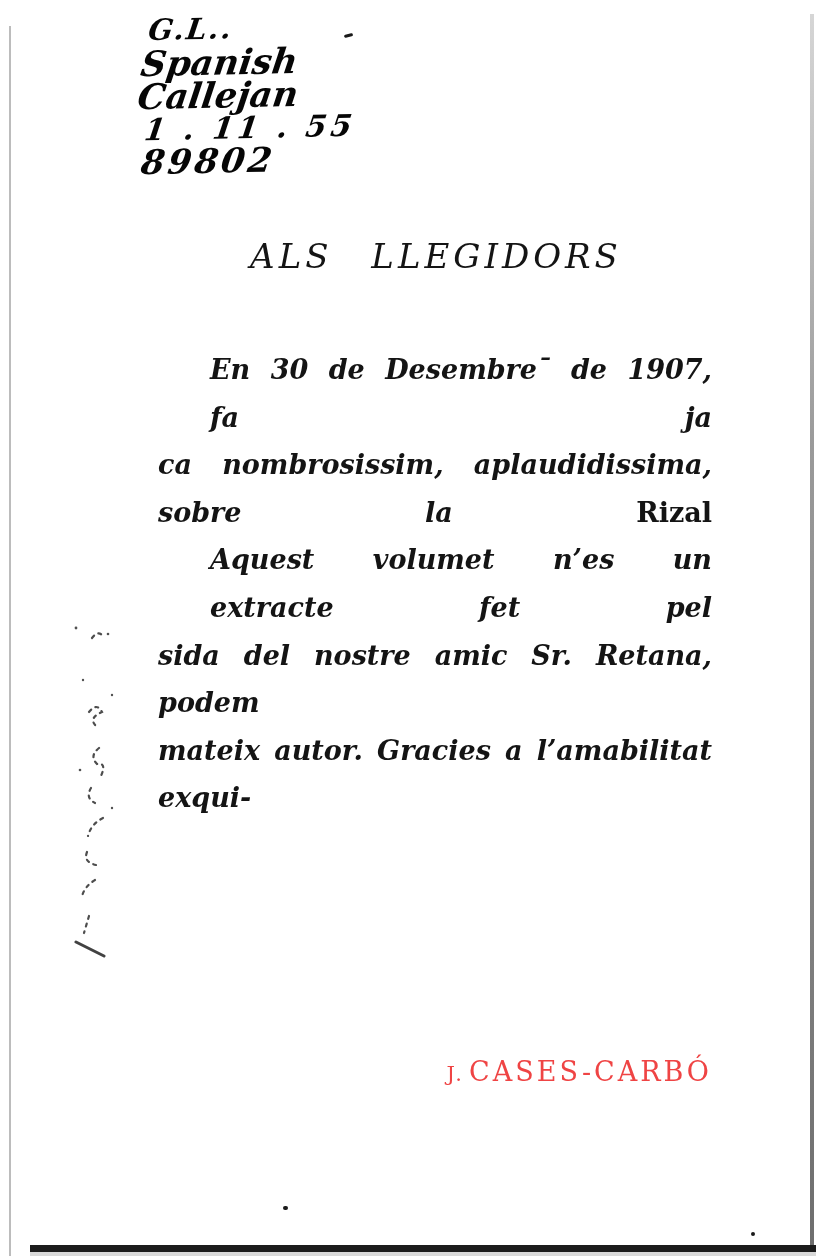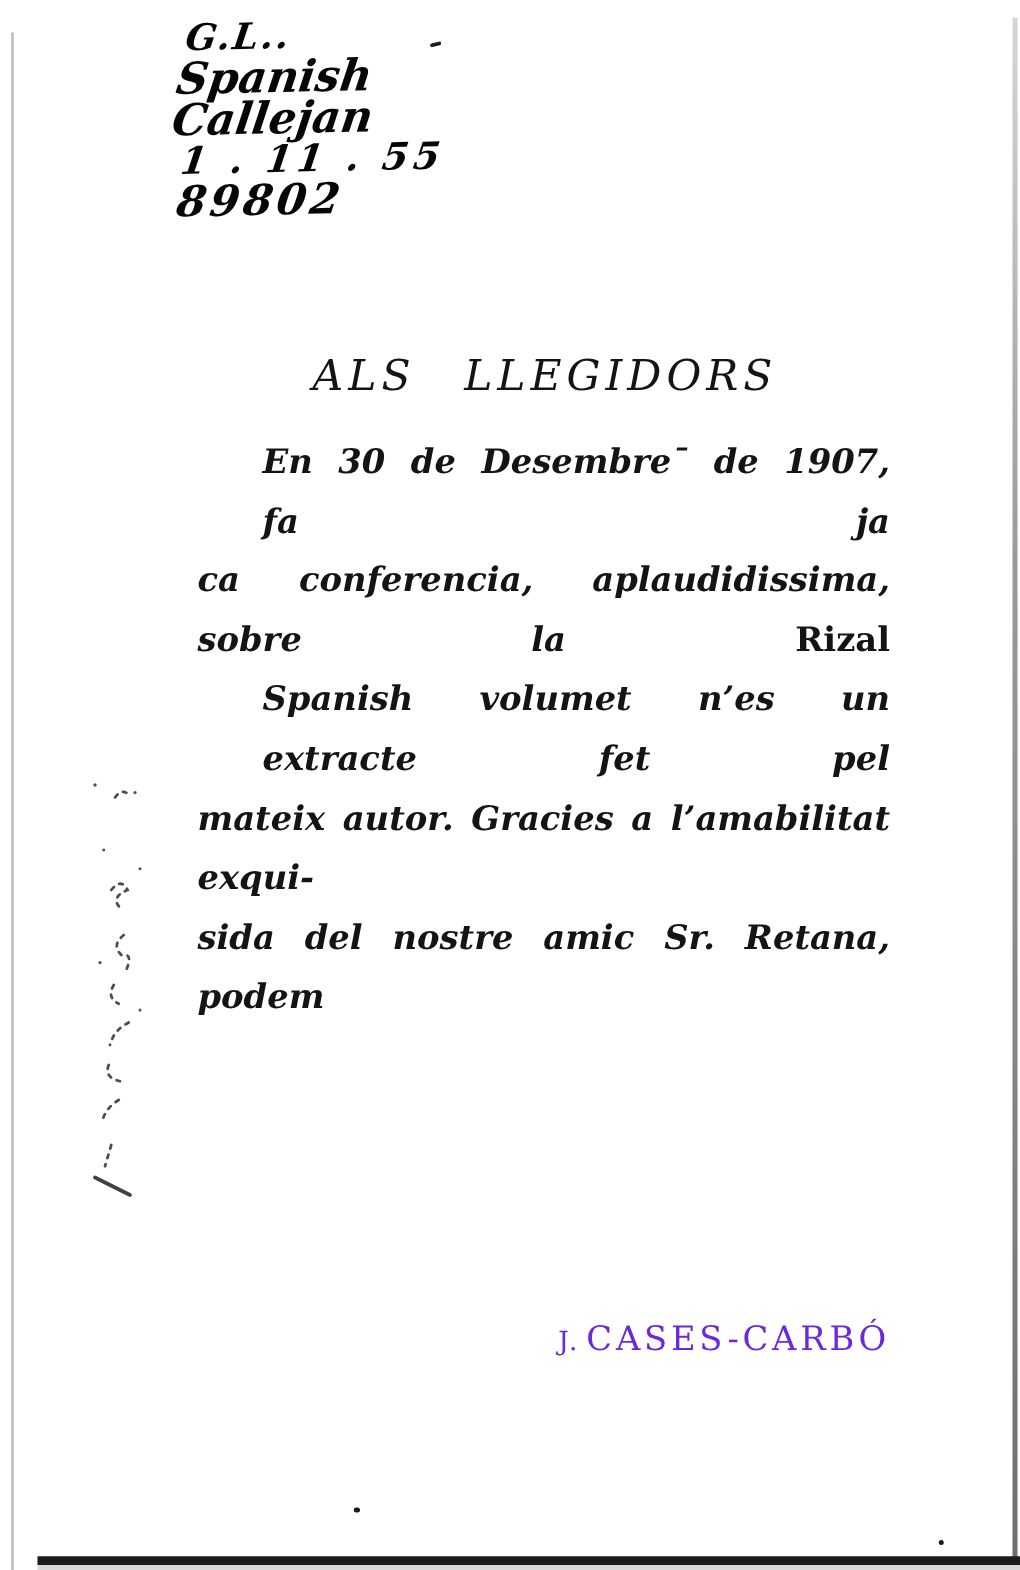--- a/index.html
+++ b/index.html
@@ -24,36 +24,35 @@
   .hw-0 { font-size:29px; margin-left:8px; letter-spacing:2px; }
   .hw-1 { font-size:35px; }
   .hw-2 { font-size:35px; margin-left:-4px; }
   .hw-3 { font-size:30px; margin-left:2px; letter-spacing:4px; }
   .hw-4 { font-size:34px; margin-left:-2px; letter-spacing:3px; }
 
   .title {
     position:absolute; left:160px; top:236px; width:552px; text-align:center;
     font-style:italic; font-size:34px; letter-spacing:4px; word-spacing:24px;
     color:#141414;
-    margin-top:45px;
   }
 
   .body-text {
     position:absolute; left:158px; top:346px; width:554px;
     font-size:27px; line-height:47.6px; word-spacing:0.14em; color:#141414;
   }
   .line { min-height:47.6px;font-weight:bold; }
   .justified { text-align:justify; text-align-last:justify; }
   .indent { padding-left:52px; }
   .seg-italic    { font-style:italic; }
   .seg-roman     { font-style:normal; }
 
   .signature {
     position:absolute; top:1056px; left:160px; width:552px; text-align:right;
-    padding-right:6px; color:#6d28d9; white-space:nowrap;
+    padding-right:6px; color:#ef4444; white-space:nowrap;
   }
   .sig-initial { font-size:21px; letter-spacing:2px; }
   .sig-name    { font-size:27px; letter-spacing:3px; }
 
   
   .mark { position:absolute; background:#1a1a1a; border-radius:2px; }
   .mark-top-dash   { left:344px; top:34px;  width:9px; height:3px; transform:rotate(-14deg); }
   .mark-speck-a    { left:283px; top:1206px; width:5px; height:4px; }
   .mark-speck-b    { left:751px; top:1232px; width:4px; height:4px; }
   .pencil-squiggle { position:absolute; left:68px; top:620px; opacity:.85; }
@@ -75,24 +74,24 @@
       <div class="hw-line hw-3">1 . 11 . 55</div>
       <div class="hw-line hw-4">89802</div>
     </div>
 
   <div class="mark mark-top-dash"></div>
 
   <div class="title">ALS LLEGIDORS</div>
 
   <div class="body-text">
       <div class="line indent justified"><span class="seg-italic">En 30 de Desembre¯ de 1907, fa ja</span></div>
-      <div class="line justified"><span class="seg-italic">ca conferencia, aplaudidissima, sobre la </span><span class="seg-roman">Rizal</span></div>
-      <div class="line indent justified"><span class="seg-italic">Spanish volumet n’es un extracte fet pel</span></div>
+      <div class="line justified"><span class="seg-italic">ca nombrosissim, aplaudidissima, sobre la </span><span class="seg-roman">Rizal</span></div>
+      <div class="line indent justified"><span class="seg-italic">Aquest volumet n’es un extracte fet pel</span></div>
+      <div class="line justified"><span class="seg-italic">sida del nostre amic Sr. Retana, podem</span></div>
       <div class="line justified"><span class="seg-italic">mateix autor. Gracies a l’amabilitat exqui-</span></div>
-      <div class="line justified"><span class="seg-italic">sida del nostre amic Sr. Retana, podem</span></div>
       <div class="line justified"></div>
     </div>
 
   <div class="signature">
     <span class="sig-initial">J.</span>
     <span class="sig-name">CASES-CARBÓ</span>
   </div>
 
   <svg class="pencil-squiggle" width="60" height="345" viewBox="0 0 60 345">
     <g fill="none" stroke="#2e2e2e" stroke-width="2.2" stroke-linecap="round" stroke-dasharray="3 5">

